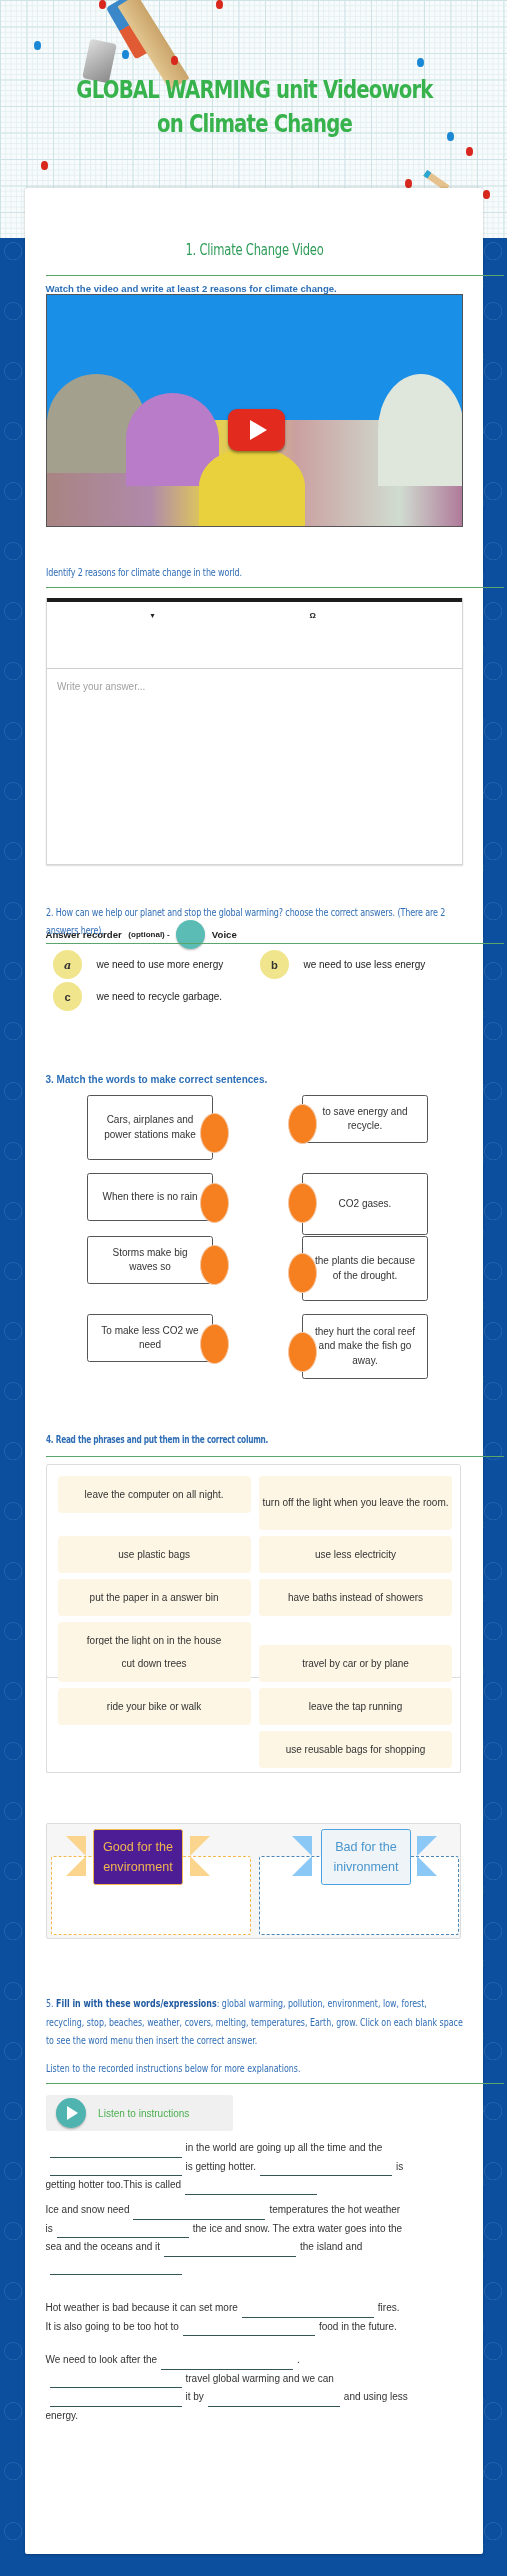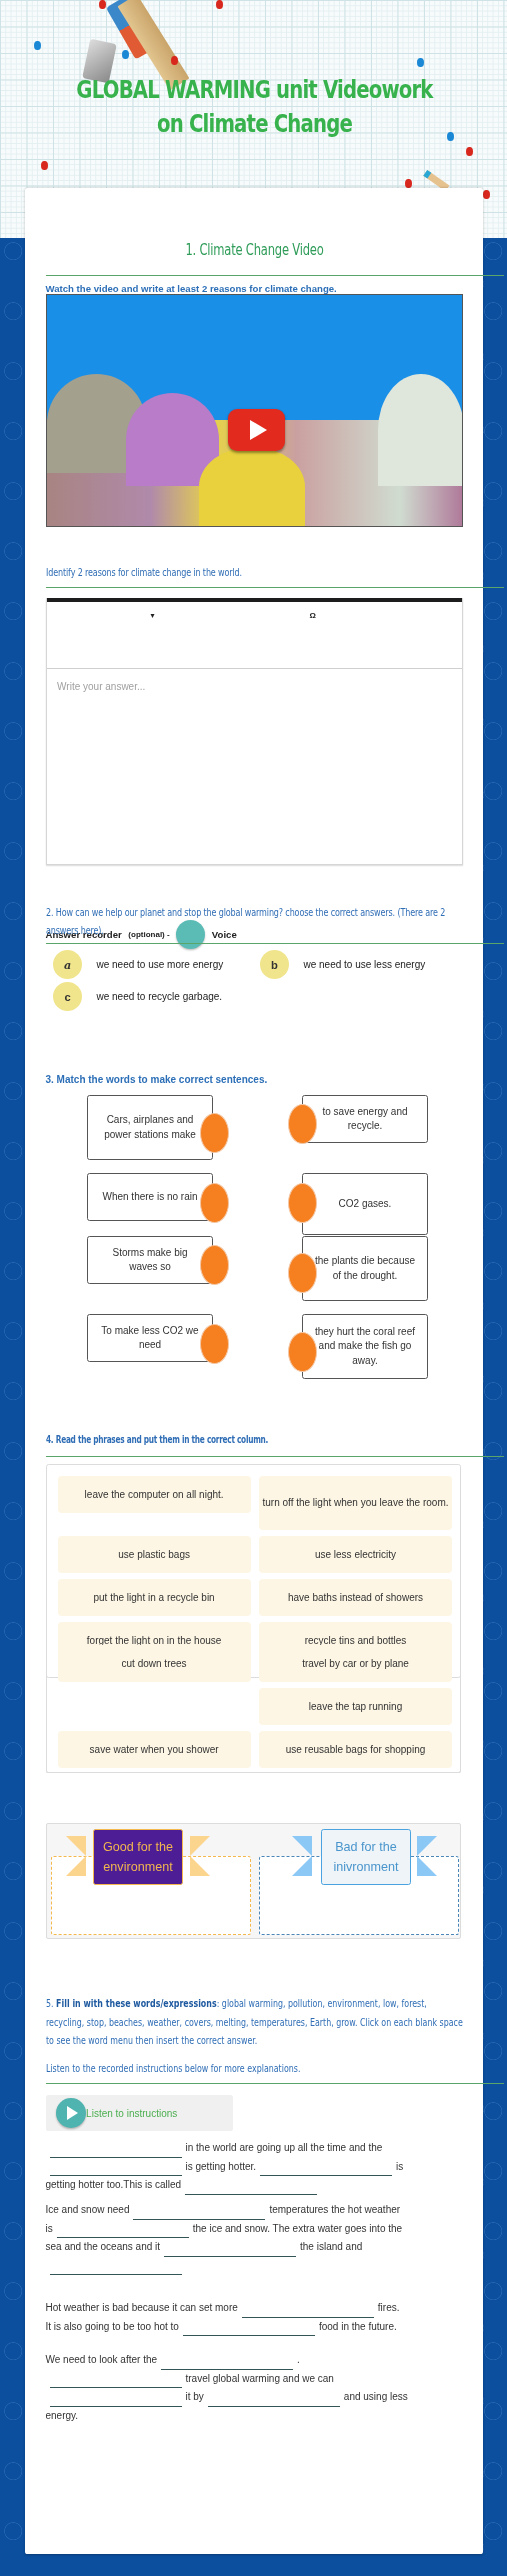--- a/index.html
+++ b/index.html
@@ -41,21 +41,21 @@
 .choice .bubble{width:29px;height:29px;border-radius:50%;background:#f0e58c;display:flex;align-items:center;justify-content:center;font-size:11.2px;font-weight:bold;color:#333}
 .mbox{position:absolute;border:0.7px solid #555;border-radius:2.6px;background:#fff;font-size:10px;color:#333;text-align:center;display:flex;align-items:center;justify-content:center;line-height:14.5px;padding:0 9.3px}
 .mdot{position:absolute;width:29px;height:40px;border-radius:50%;background:#f6801f;border:1.3px solid #f3c7a6}
 .sort-wrap{position:absolute;left:21px;width:415px;height:214px;border:0.7px solid #dcdcdc;border-radius:2.6px}
 .chip{position:absolute;width:193px;background:#fdf6e4;border-radius:4px;font-size:10px;color:#333;text-align:center;display:flex;align-items:center;justify-content:center;line-height:17px}
 .cols{position:absolute;left:21px;width:415px;height:116px;background:#f6f6f6;border:0.7px solid #dcdcdc;border-radius:2px}
 .drop{position:absolute;top:32px;width:200px;height:79px;border:1.3px dashed;border-radius:2.6px;background:#fff}
 .ribbon{position:absolute;top:5.3px;height:36px}
 .ribbon .label{position:absolute;left:0;top:0;width:119px;height:56px;border:1.3px solid;border-radius:2.6px;font-size:12.6px;text-align:center;display:flex;align-items:center;justify-content:center;line-height:20px}
 .fill-head{position:absolute;left:20.5px;width:417px;color:#2f6db5;font-family:"DejaVu Sans",sans-serif;font-size:11px;line-height:18.5px;transform:scaleX(.72);transform-origin:left;width:579px}
-.listen{position:absolute;left:20.5px;width:187px;height:36px;background:#f0f0f0;border-radius:2.6px;display:flex;align-items:center;padding-left:10.6px;color:#4caf50;font-size:10px}
+.listen{position:absolute;left:20.5px;width:187px;height:36px;background:#f0f0f0;border-radius:2.6px;display:flex;align-items:center;gap:12px;padding-left:10.6px;color:#4caf50;font-size:10px}
 .listen .pbtn{width:30px;height:30px;border-radius:50%;background:#4fb3b0;position:relative;box-shadow:0 1.3px 2px rgba(0,0,0,.25)}
 .listen .pbtn::after{content:"";position:absolute;left:11.2px;top:8px;border-left:11.2px solid #fff;border-top:7.3px solid transparent;border-bottom:7.3px solid transparent}
 .passage{position:absolute;left:20.5px;width:417px;font-size:10px;color:#333;line-height:18.5px}
 .blank{display:inline-block;width:132px;height:13.2px;border-bottom:0.7px solid #355;vertical-align:bottom;margin:0 4px}
 </style>
 </head>
 <body>
 
 <div class="hero"></div>
 <div class="pattern"></div>
@@ -151,30 +151,29 @@
   <div class="mdot" style="left:263px;top:1144px"></div>
 
   <div class="sec" style="top:1245px;color:#2f6db5;font-family:'DejaVu Sans',sans-serif;font-weight:bold;font-size:11.2px;transform:scaleX(.66);transform-origin:left;width:595px;letter-spacing:-0.4px">4. Read the phrases and put them in the correct column.</div>
   <div class="sec rule" style="top:1268px"></div>
 
   <div class="sort-wrap" style="top:1276px">
     <div class="chip" style="left:10.6px;top:10.6px;height:37px">leave the computer on all night.</div>
     <div class="chip" style="left:212px;top:10.6px;height:54px">turn off the light when you leave the room.</div>
     <div class="chip" style="left:10.6px;top:71px;height:37px">use plastic bags</div>
     <div class="chip" style="left:212px;top:71px;height:37px">use less electricity</div>
-    <div class="chip" style="left:10.6px;top:114px;height:37px">put the light in a recycle bin</div>
+    <div class="chip" style="left:10.6px;top:114px;height:37px">put the paper in a answer bin</div>
     <div class="chip" style="left:212px;top:114px;height:37px">have baths instead of showers</div>
     <div class="chip" style="left:10.6px;top:157px;height:37px">forget the light on in the house</div>
-    <div class="chip" style="left:212px;top:157px;height:37px">recycle tins and bottles</div>
   </div>
   <div class="sort-wrap" style="top:1448px;height:137px;border-top:none;border-radius:0 0 2.6px 2.6px">
     <div class="chip" style="left:10.6px;top:9.3px;height:37px">cut down trees</div>
     <div class="chip" style="left:212px;top:9.3px;height:37px">travel by car or by plane</div>
+    <div class="chip" style="left:10.6px;top:52px;height:37px">ride your bike or walk</div>
     <div class="chip" style="left:212px;top:52px;height:37px">leave the tap running</div>
-    <div class="chip" style="left:10.6px;top:95px;height:37px">save water when you shower</div>
     <div class="chip" style="left:212px;top:95px;height:37px">use reusable bags for shopping</div>
   </div>
 
   <div class="cols" style="top:1635px">
     <div class="drop" style="left:4px;border-color:#f5b84c"></div>
     <div class="drop" style="left:212px;border-color:#4a86b8"></div>
 
     <div style="position:absolute;left:18.5px;top:12px;width:0;height:0;border-top:20px solid #fbd48d;border-bottom:20px solid #fbd48d;border-left:20px solid transparent"></div>
     <div style="position:absolute;left:143px;top:12px;width:0;height:0;border-top:20px solid #fbd48d;border-bottom:20px solid #fbd48d;border-right:20px solid transparent"></div>
     <div class="ribbon" style="left:46px;top:5.3px">

